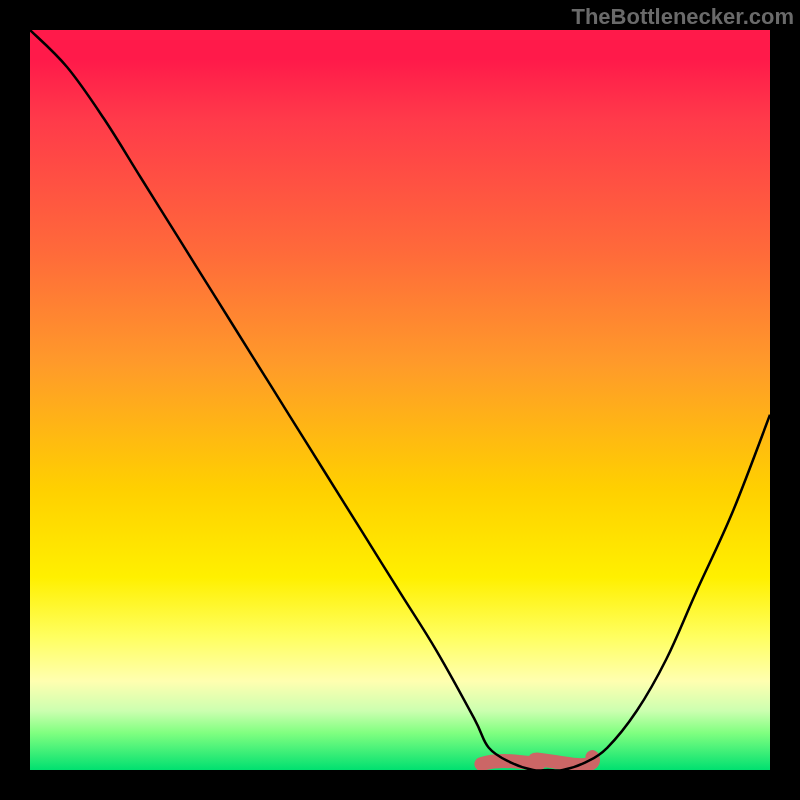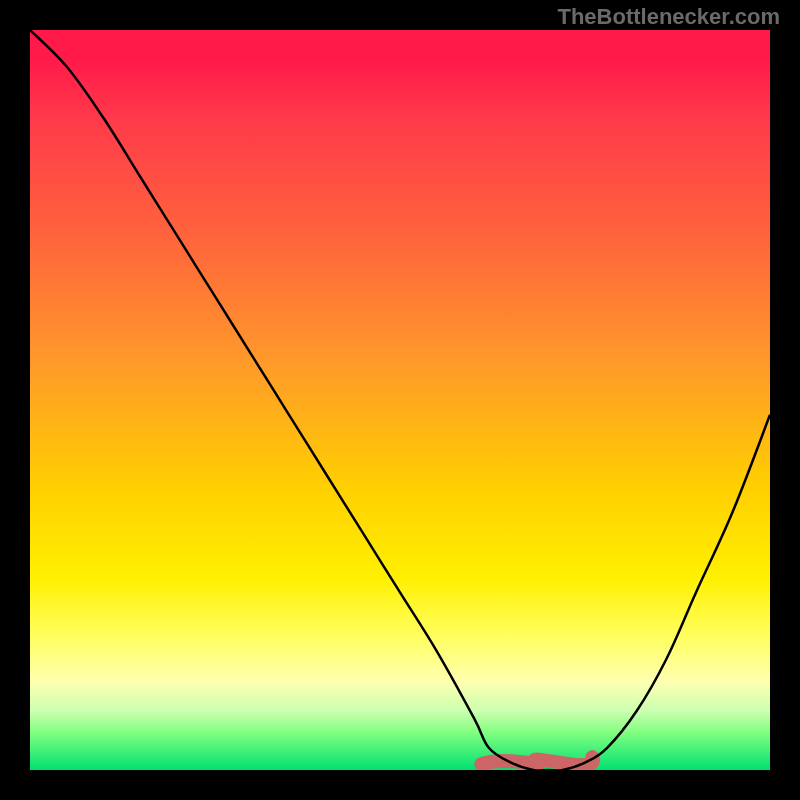--- a/index.html
+++ b/index.html
@@ -7,21 +7,21 @@
     width: 800px;
     height: 800px;
     background: #000;
     position: relative;
     font-family: Arial, sans-serif;
     overflow: hidden;
   }
   .watermark {
     position: absolute;
     top: 4px;
-    right: 20px;
+    right: 6px;
     color: #6a6a6a;
     font-size: 22px;
     font-weight: bold;
     z-index: 10;
   }
   .plot-area {
     position: absolute;
     left: 30px;
     top: 30px;
     width: 740px;

